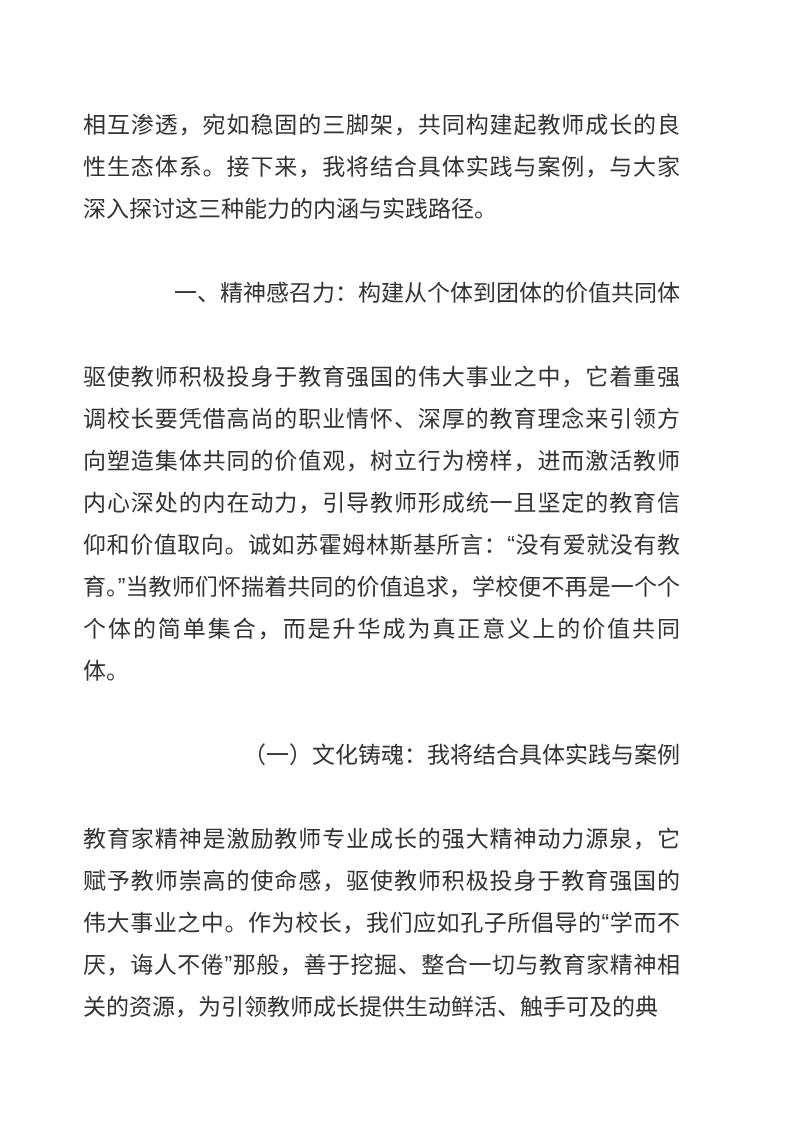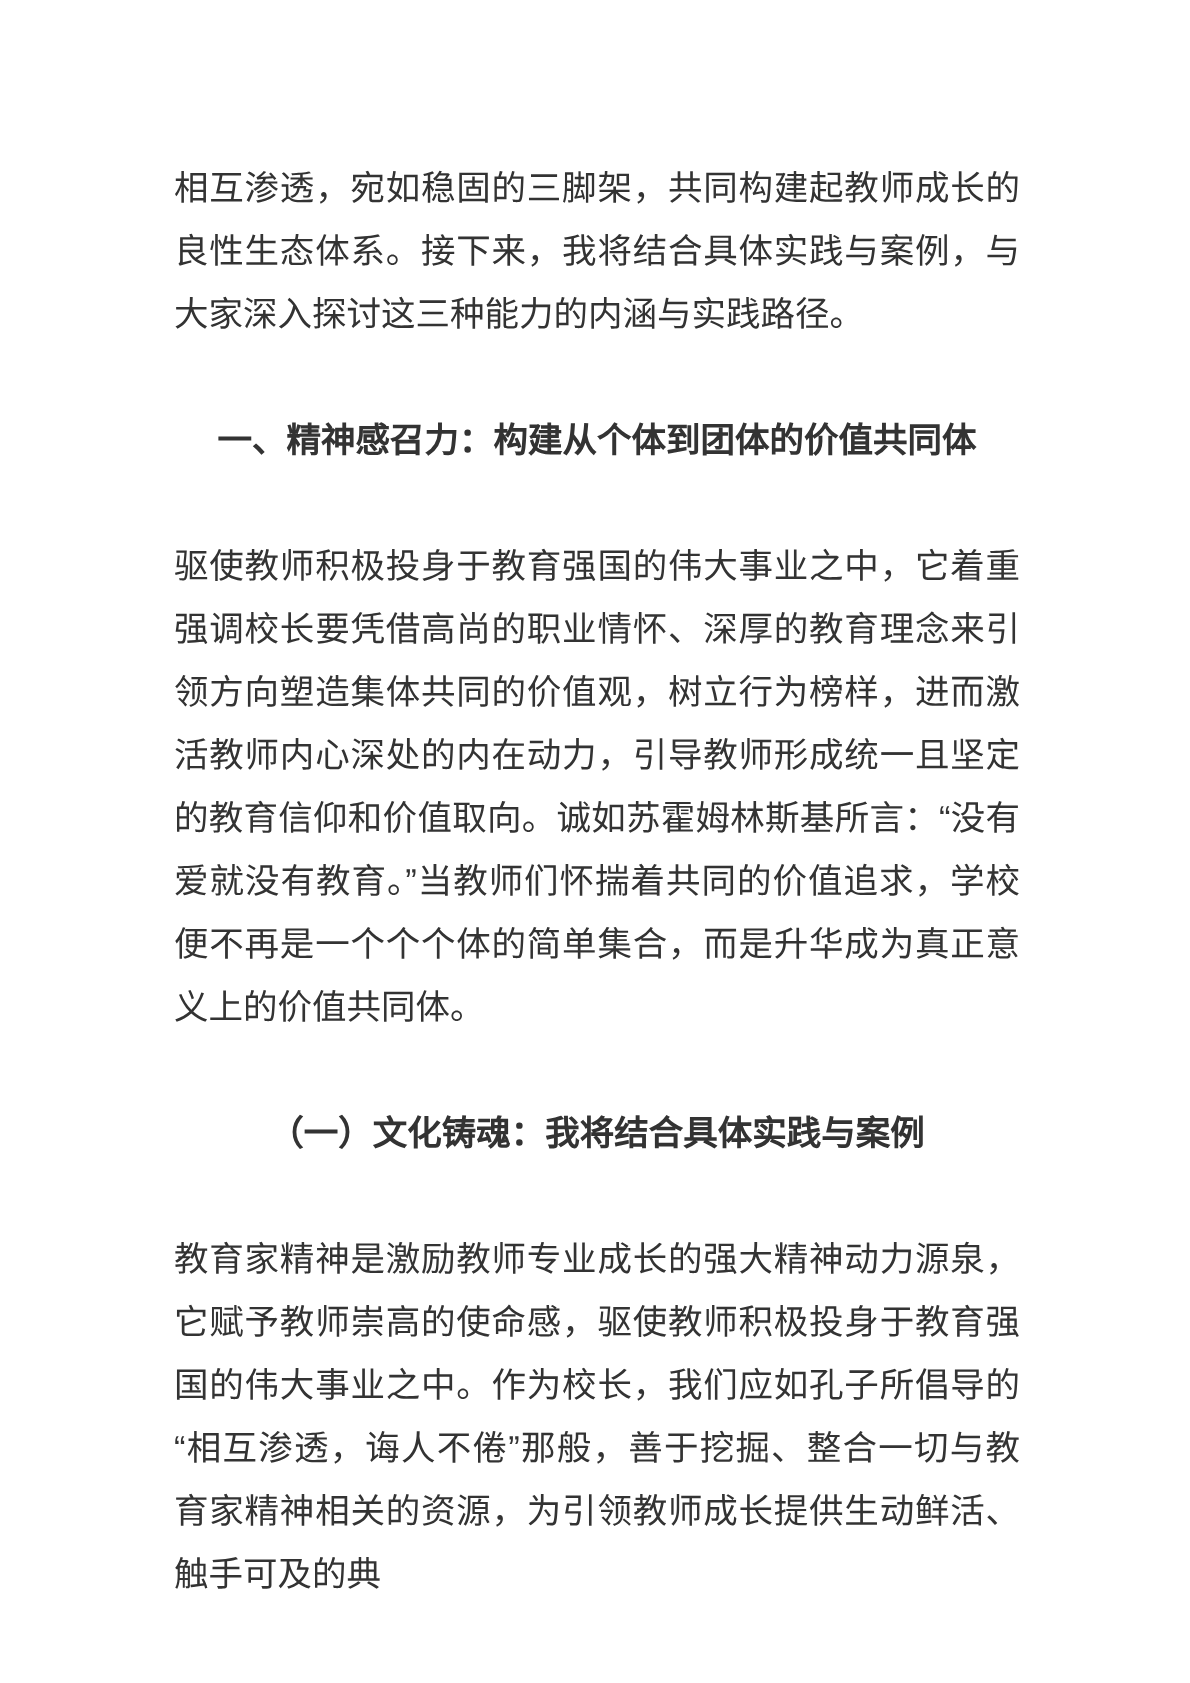--- a/index.html
+++ b/index.html
@@ -6,47 +6,46 @@
       margin: 0;
       padding: 0;
       background: #ffffff;
     }
     .page {
       position: relative;
       width: 793px;
       height: 1122px;
       box-sizing: border-box;
       background: #ffffff;
-      padding: 104px 113px 0 116px;
+      padding: 104px 113px 0 83px;
       overflow: hidden;
       font-family: "Liberation Sans", sans-serif;
       color: #333333;
     }
     .block {
       font-size: 23px;
       line-height: 42px;
       margin: 0 0 42px 0;
       text-align: justify;
       word-break: break-all;
       font-weight: normal;
     }
     .heading {
-      text-align: center;
-      font-weight: bold;
+      text-align: right;
     }
     .paragraph:last-child {
       margin-bottom: 0;
     }
   </style>
 </head>
 <body>
 
 <div class="page">
   <p class="block paragraph">相互渗透，宛如稳固的三脚架，共同构建起教师成长的良性生态体系。接下来，我将结合具体实践与案例，与大家深入探讨这三种能力的内涵与实践路径。</p>
 
   <h2 class="block heading">一、精神感召力：构建从个体到团体的价值共同体</h2>
 
   <p class="block paragraph">驱使教师积极投身于教育强国的伟大事业之中，它着重强调校长要凭借高尚的职业情怀、深厚的教育理念来引领方向塑造集体共同的价值观，树立行为榜样，进而激活教师内心深处的内在动力，引导教师形成统一且坚定的教育信仰和价值取向。诚如苏霍姆林斯基所言：“没有爱就没有教育。”当教师们怀揣着共同的价值追求，学校便不再是一个个个体的简单集合，而是升华成为真正意义上的价值共同体。</p>
 
   <h3 class="block heading">（一）文化铸魂：我将结合具体实践与案例</h3>
 
-  <p class="block paragraph">教育家精神是激励教师专业成长的强大精神动力源泉，它赋予教师崇高的使命感，驱使教师积极投身于教育强国的伟大事业之中。作为校长，我们应如孔子所倡导的“相互渗透，诲人不倦”那般，善于挖掘、整合一切与教育家精神相关的资源，为引领教师成长提供生动鲜活、触手可及的典</p>
+  <p class="block paragraph">教育家精神是激励教师专业成长的强大精神动力源泉，它赋予教师崇高的使命感，驱使教师积极投身于教育强国的伟大事业之中。作为校长，我们应如孔子所倡导的“学而不厌，诲人不倦”那般，善于挖掘、整合一切与教育家精神相关的资源，为引领教师成长提供生动鲜活、触手可及的典</p>
 </div>
 
 </body></html>

